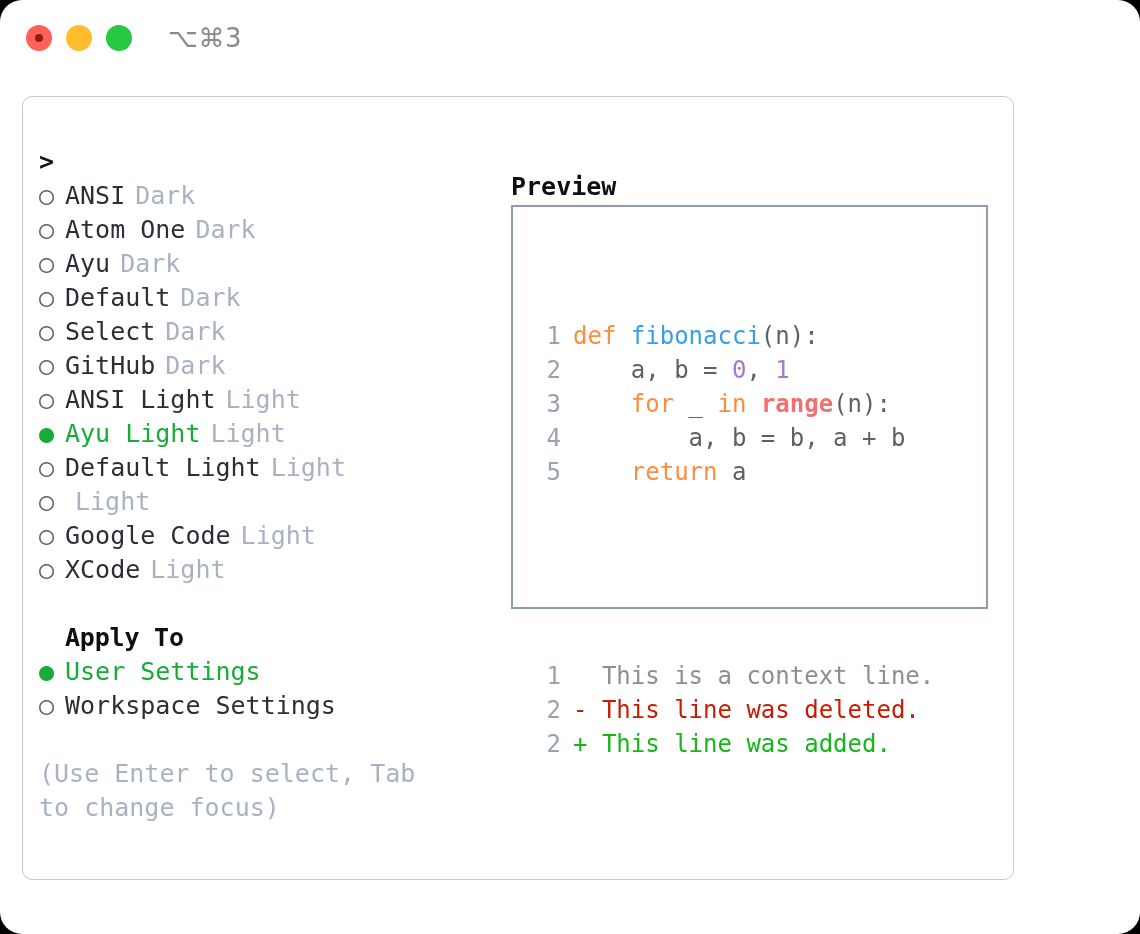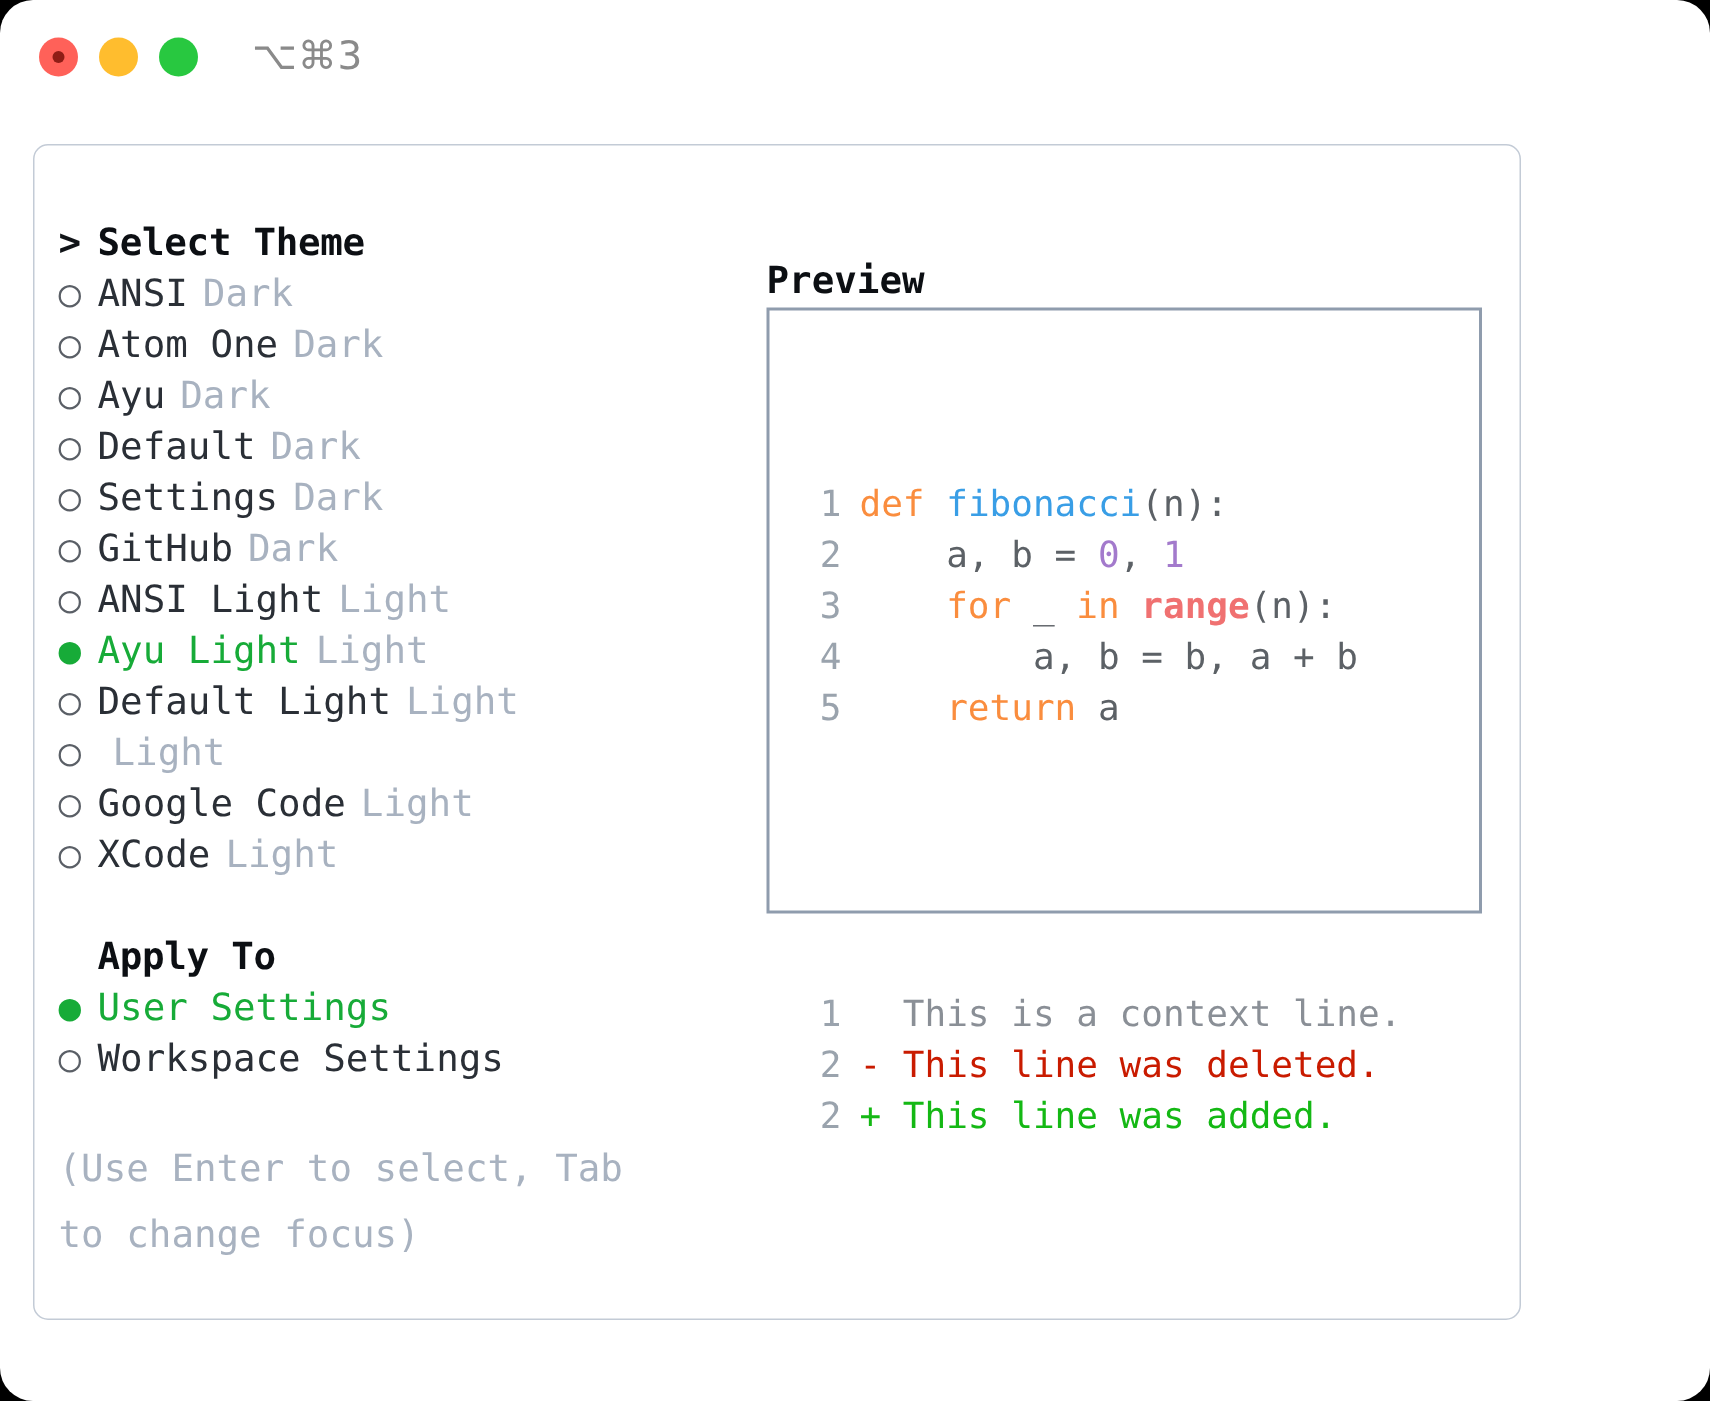--- a/index.html
+++ b/index.html
@@ -118,21 +118,21 @@
   .variant {
     color: #a8b2c0;
     margin-left: 10px;
   }
 
   .spacer { height: 34px; }
 
   .hint {
     margin-top: 34px;
     font-size: 25px;
-    line-height: 44px;
+    line-height: 34px;
     color: #a8b2c0;
     width: 420px;
     white-space: normal;
   }
 
   
   .right-col {
     flex: 1 1 auto;
     padding: 48px 0 0 8px;
     position: relative;
@@ -198,29 +198,28 @@
     <div class="title-text">⌥⌘3</div>
   </div>
 
   <div class="panel">
     <div class="content">
 
       <div class="left-col">
 
         <div class="row">
           <span class="bullet caret">&gt;</span>
-          <span class="label header">Select Theme</span>
         </div>
 
         <div id="theme-list">
             <div class="row"><span class="bullet empty">○</span><span class="label plain">ANSI</span><span class="variant">Dark</span></div>
             <div class="row"><span class="bullet empty">○</span><span class="label plain">Atom One</span><span class="variant">Dark</span></div>
             <div class="row"><span class="bullet empty">○</span><span class="label plain">Ayu</span><span class="variant">Dark</span></div>
             <div class="row"><span class="bullet empty">○</span><span class="label plain">Default</span><span class="variant">Dark</span></div>
-            <div class="row"><span class="bullet empty">○</span><span class="label plain">Settings</span><span class="variant">Dark</span></div>
+            <div class="row"><span class="bullet empty">○</span><span class="label plain">Select</span><span class="variant">Dark</span></div>
             <div class="row"><span class="bullet empty">○</span><span class="label plain">GitHub</span><span class="variant">Dark</span></div>
             <div class="row"><span class="bullet empty">○</span><span class="label plain">ANSI Light</span><span class="variant">Light</span></div>
             <div class="row"><span class="bullet filled">●</span><span class="label selected">Ayu Light</span><span class="variant">Light</span></div>
             <div class="row"><span class="bullet empty">○</span><span class="label plain">Default Light</span><span class="variant">Light</span></div>
             <div class="row"><span class="bullet empty">○</span><span class="variant">Light</span></div>
             <div class="row"><span class="bullet empty">○</span><span class="label plain">Google Code</span><span class="variant">Light</span></div>
             <div class="row"><span class="bullet empty">○</span><span class="label plain">XCode</span><span class="variant">Light</span></div>
           </div>
 
         <div class="spacer"></div>

